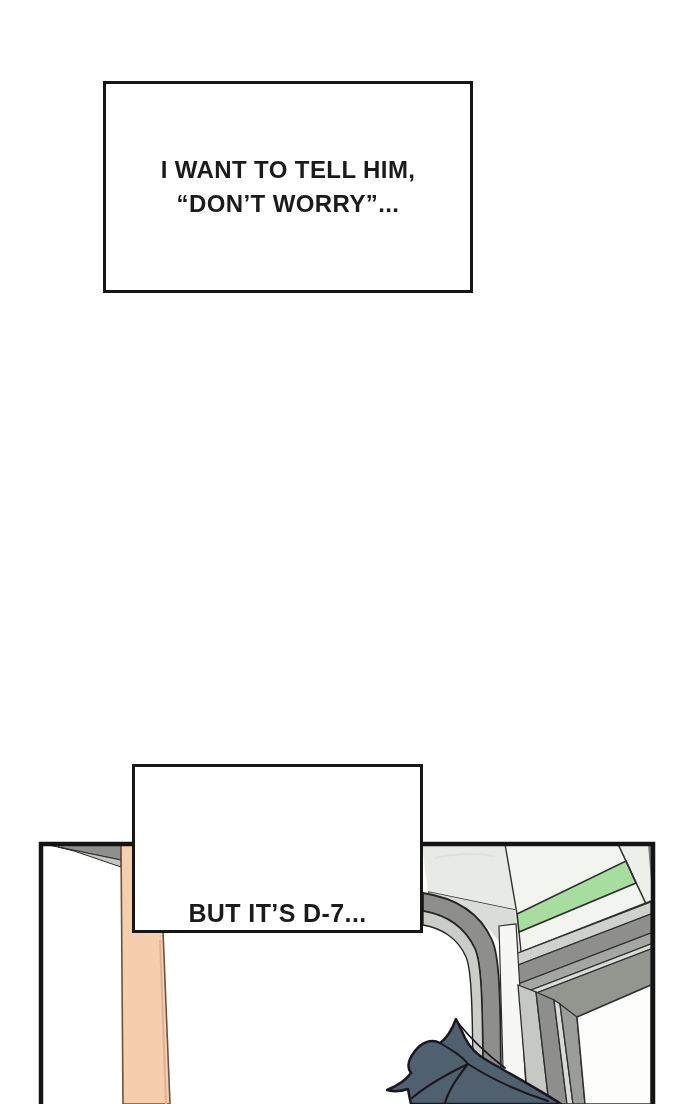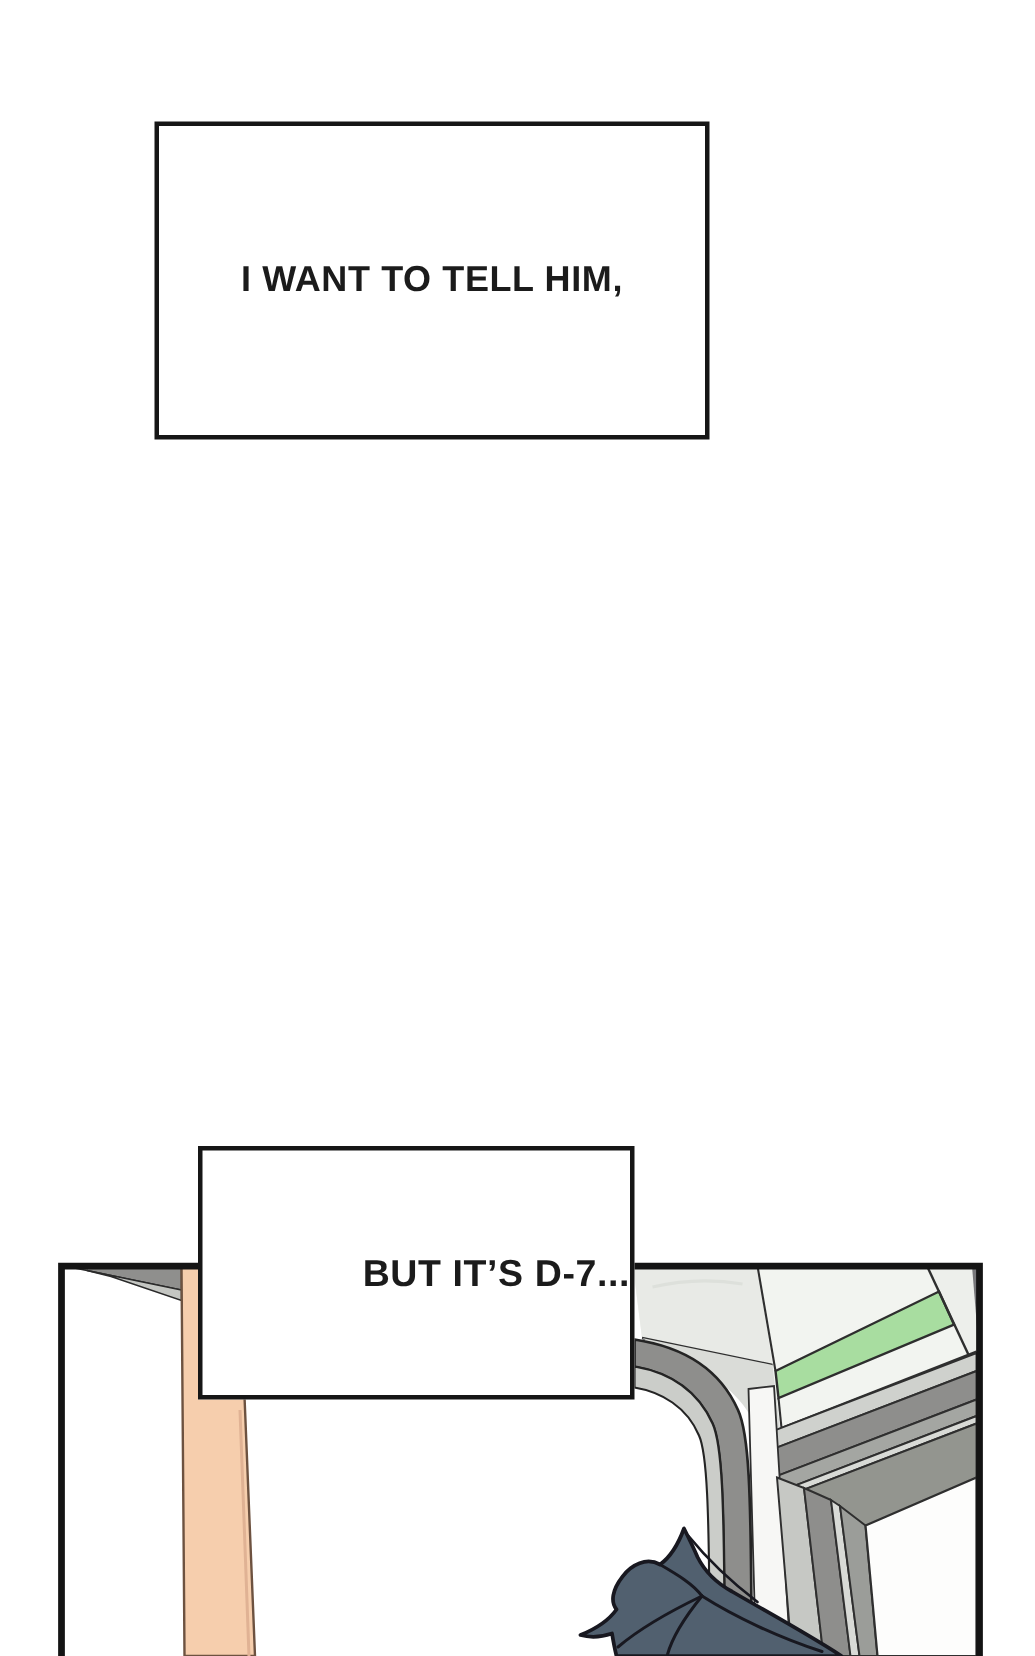--- a/index.html
+++ b/index.html
@@ -24,21 +24,21 @@
     overflow:hidden;
     font-family:"Liberation Sans", sans-serif;
   }
   .art{position:absolute;left:0;top:0;}
   .caption{
     position:absolute;
     box-sizing:border-box;
     background:#ffffff;
     border:3px solid var(--ink);
     display:flex;
-    flex-direction:row;
+    flex-direction:column;
     align-items:center;
     justify-content:center;
     text-align:center;
     color:#1b1b1b;
     font-weight:700;
     letter-spacing:.4px;
   }
   .caption-1{
     left:103px;top:81px;width:370px;height:212px;
     font-size:24px;line-height:34px;
@@ -140,19 +140,20 @@
           <path d="M 459,1024 C 472,1040 488,1055 505,1068" stroke-width="1.8"></path>
         </g>
       </g>
     </g>
 
     <path d="M 41,1104 L 41,844 L 653,844 L 653,1104" fill="none" stroke="#141414" stroke-width="4.5"></path>
   </svg>
 
   <div class="caption caption-1">
     <span>I WANT TO TELL HIM,</span>
+    <span>“DON’T WORRY”...</span>
   </div>
 
   <div class="caption caption-2">
     <span>BUT IT’S D-7...</span>
   </div>
 
 </div>
 
 </body></html>

